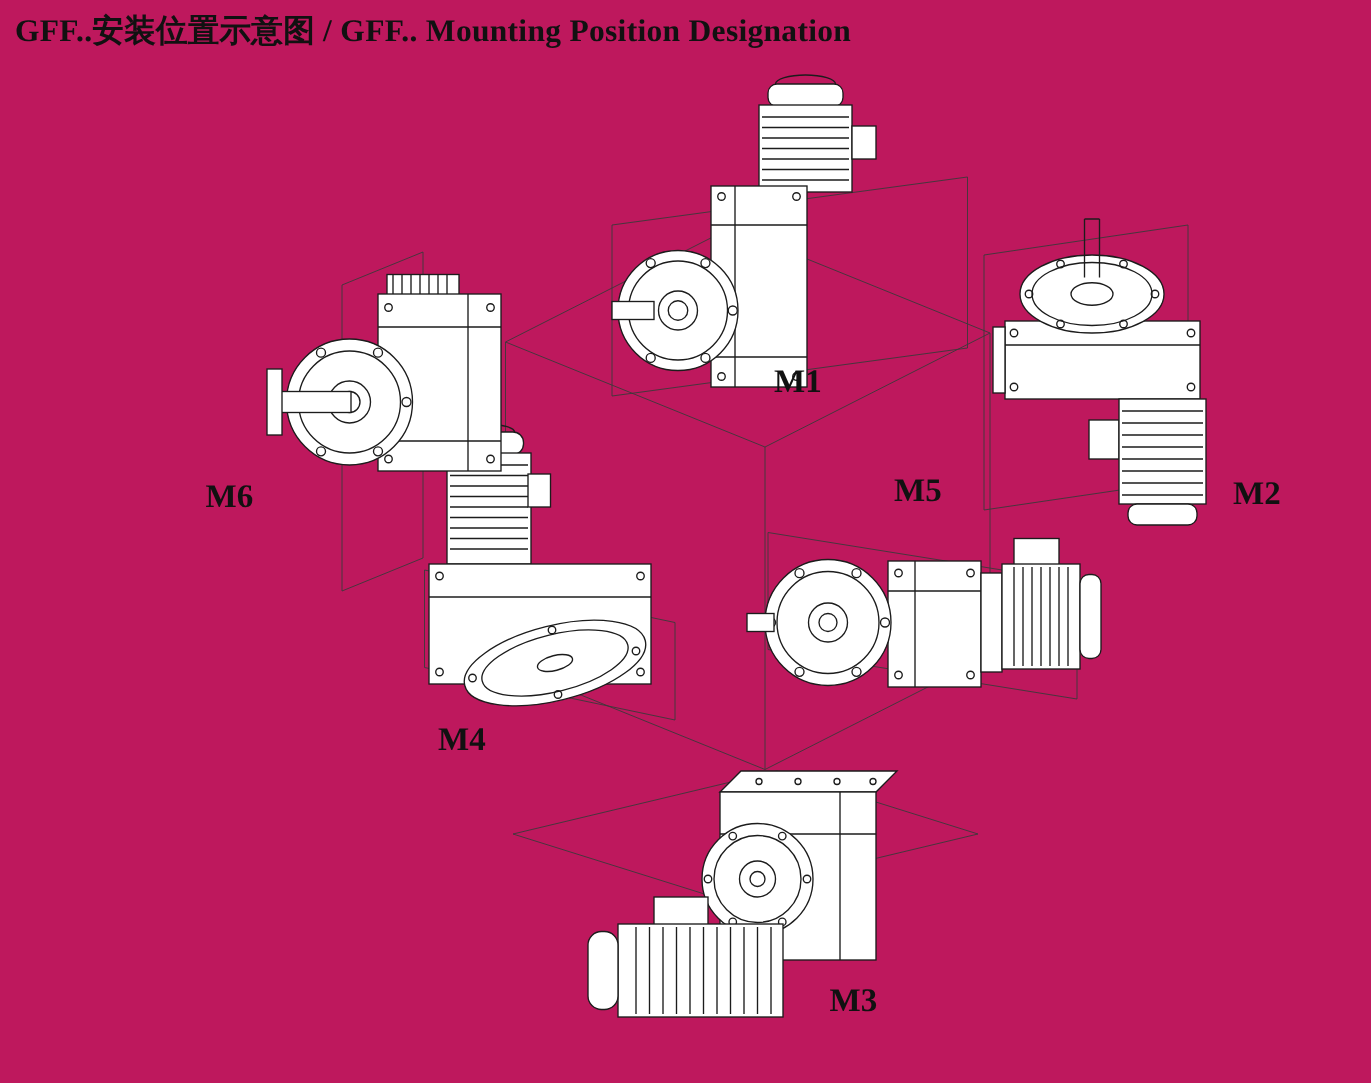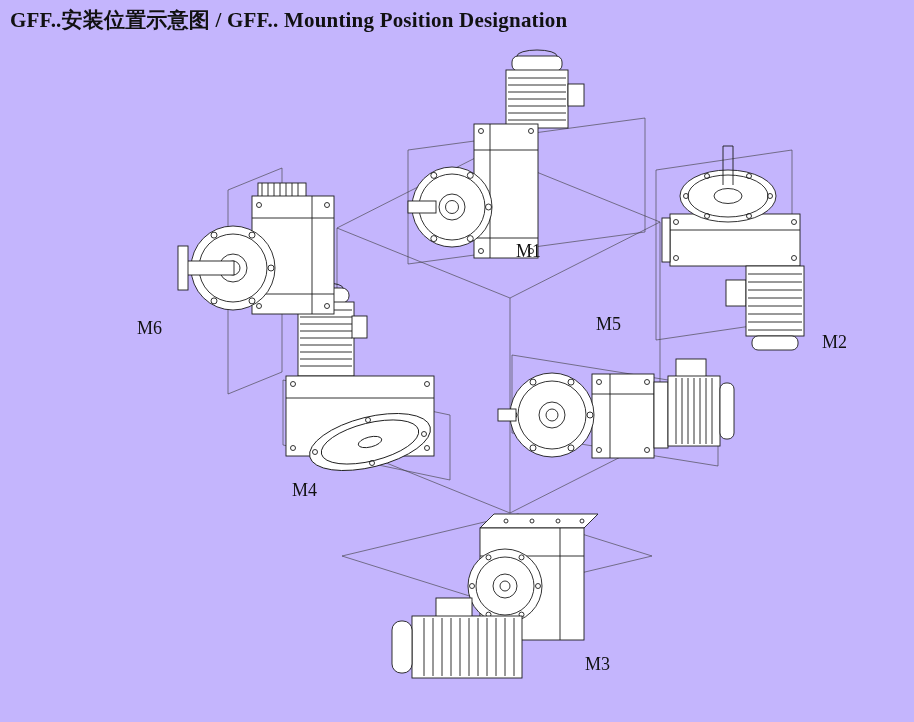--- a/index.html
+++ b/index.html
@@ -1,23 +1,23 @@
 <!DOCTYPE html>
 <html><head>
 <meta charset="utf-8">
 <style>
   *{margin:0;padding:0;box-sizing:border-box}
   html,body{background:#fff}
   body{width:914px;height:722px;position:relative;font-family:"Liberation Serif",serif;color:#111}
-  .page{position:absolute;inset:0;background:#c4b5fd;overflow:hidden}
+  .page{position:absolute;inset:0;background:#be185d;overflow:hidden}
   .title{position:absolute;left:10px;top:6px;font-weight:bold;font-size:21px;letter-spacing:.2px;white-space:nowrap}
-  .pos-label{position:absolute;font-weight:normal;font-size:18px;color:#111}
+  .pos-label{position:absolute;font-weight:bold;font-size:22px;color:#111}
   .lbl-m1{left:516px;top:241px}
-  .lbl-m2{left:822px;top:332px}
-  .lbl-m3{left:585px;top:654px}
+  .lbl-m2{left:822px;top:316px}
+  .lbl-m3{left:553px;top:654px}
   .lbl-m4{left:292px;top:480px}
   .lbl-m5{left:596px;top:314px}
   .lbl-m6{left:137px;top:318px}
   svg{position:absolute;left:0;top:0}
   .ln{stroke:#1c1c1c;stroke-width:.9;fill:none}
   .fw{stroke:#1c1c1c;stroke-width:.9;fill:#fff}
   .thin{stroke:#3a3a3a;stroke-width:.6;fill:none}
 </style>
 </head>
 <body>

